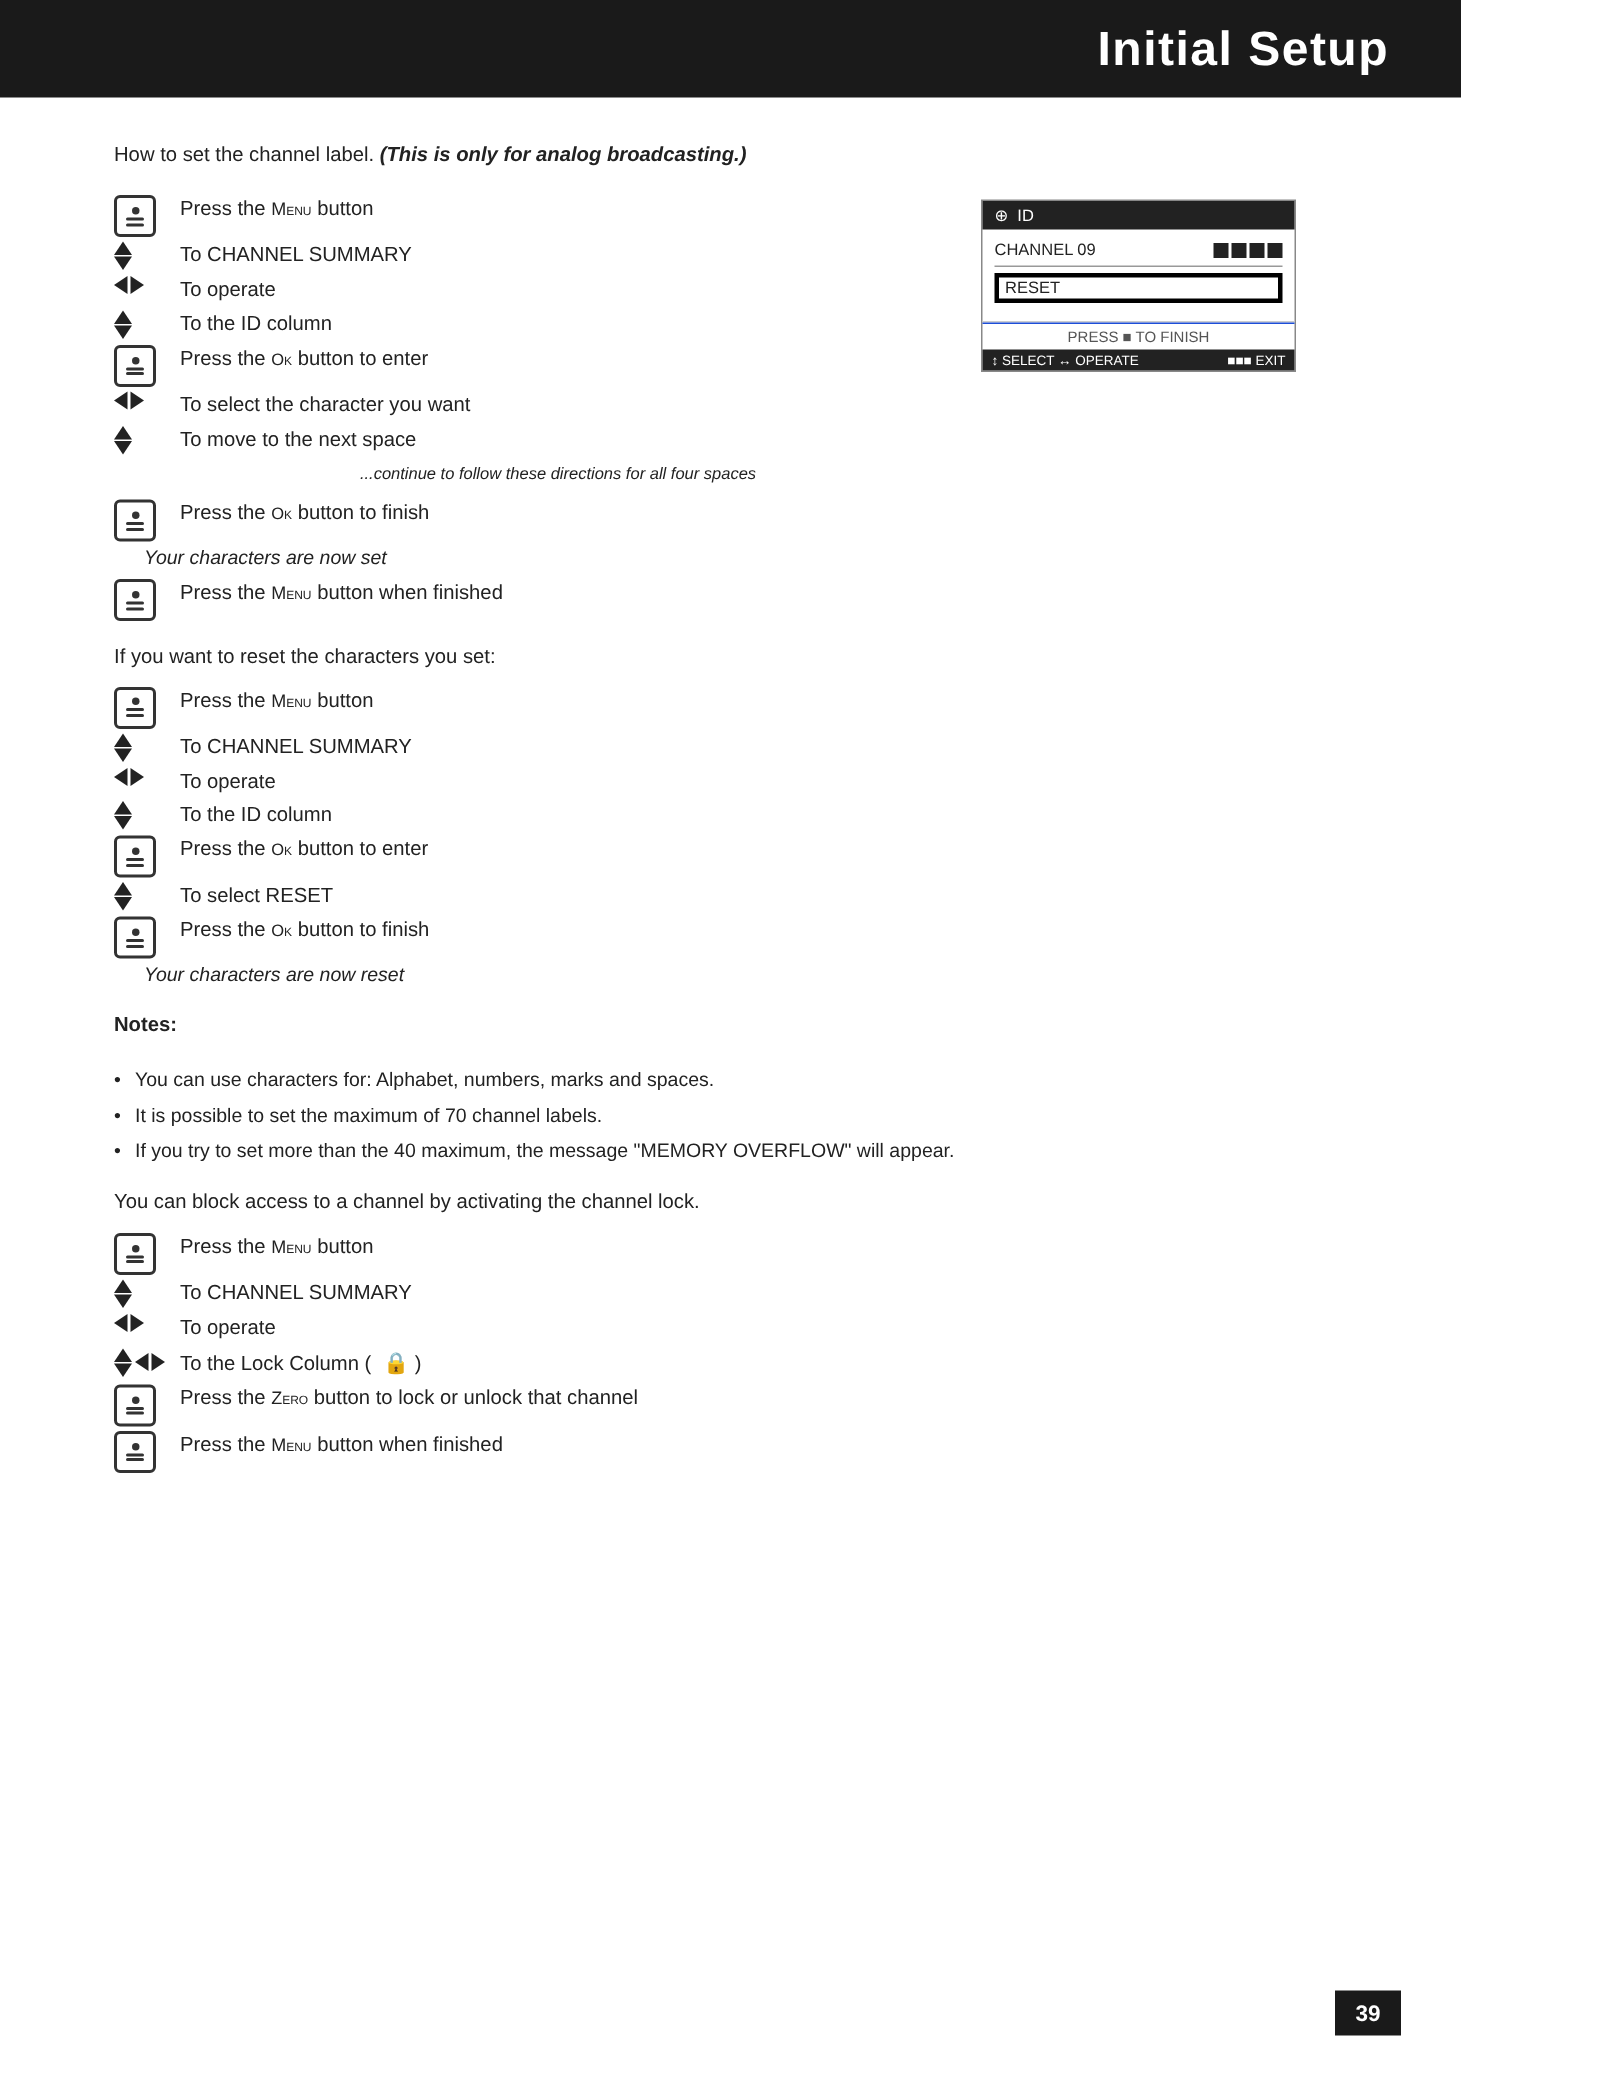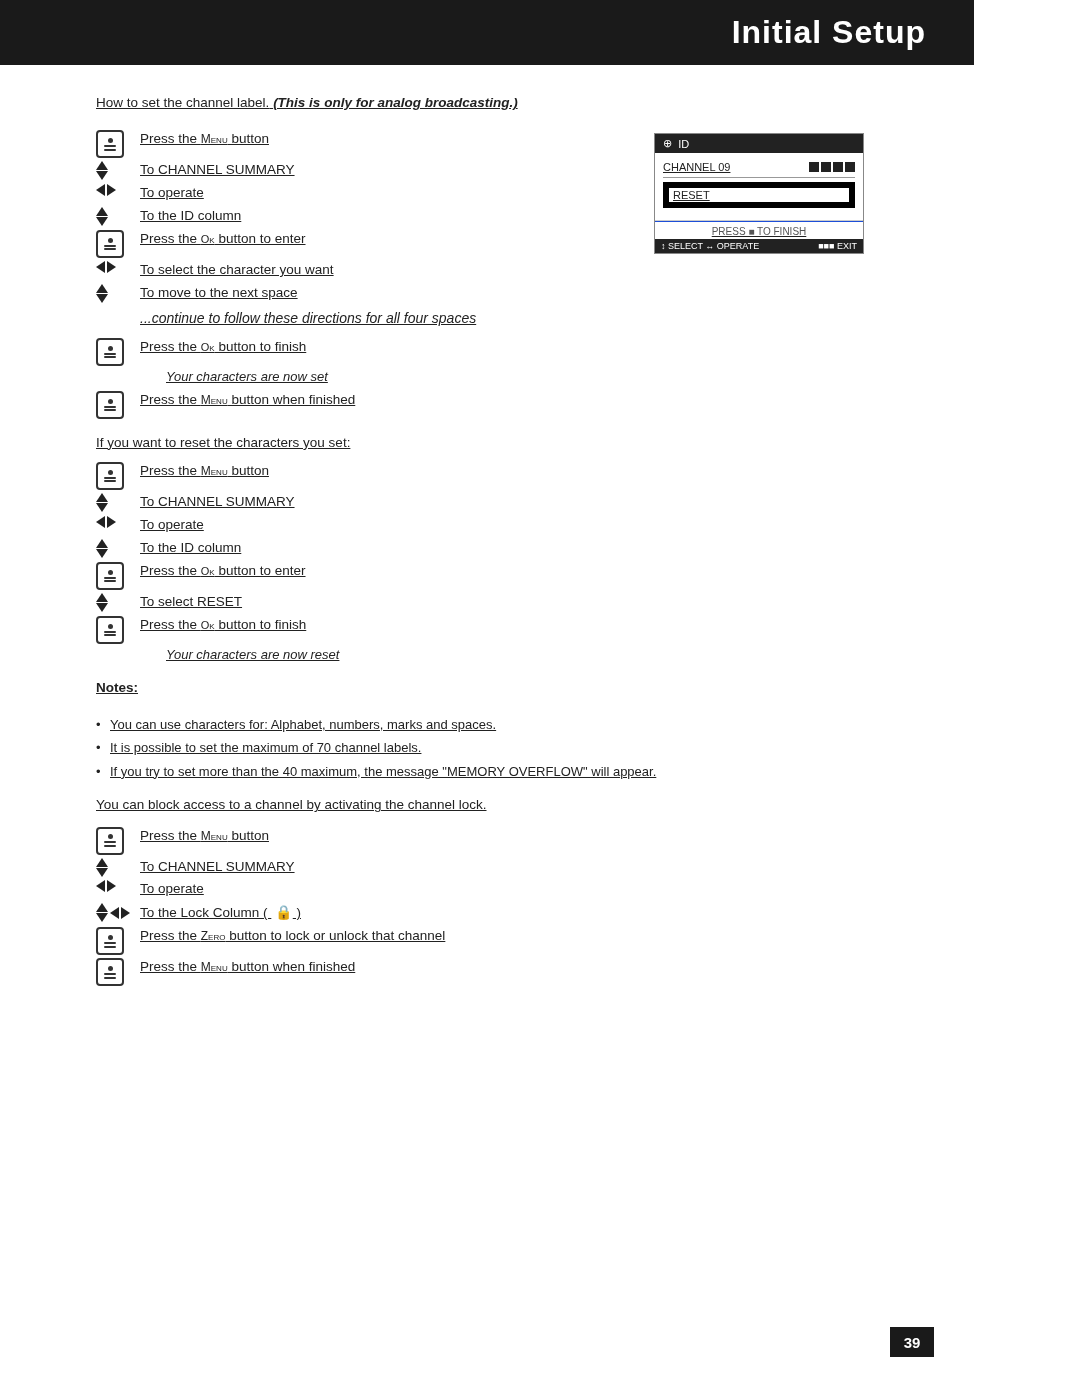--- a/index.html
+++ b/index.html
@@ -31,22 +31,21 @@
     }
     .title-bar h1 {
       font-size: 32px;
       font-weight: bold;
       letter-spacing: 1px;
       color: #fff;
     }
 
     
     .content {
-      padding: 0 100px 60px 96px;
-      text-decoration: underline;
+      padding: 0 100px 60px 76px;
     }
 
     .intro-text {
       font-size: 13.5px;
       margin-bottom: 16px;
       line-height: 1.5;
     }
     .intro-text em {
       font-weight: bold;
       font-style: italic;
@@ -103,21 +102,21 @@
       display: flex;
       gap: 2px;
     }
     .tv-screen .channel-block {
       width: 10px;
       height: 10px;
       background: #222;
       display: inline-block;
     }
     .tv-screen .screen-reset {
-      border: 6px solid #000000;
+      border: 3px solid #000000;
       padding: 1px 4px;
       font-size: 11px;
       margin-bottom: 6px;
     }
     .tv-screen .press-finish {
       text-align: center;
       font-size: 10px;
       color: #555;
       padding: 4px 0 2px;
       border-top: 1px solid #1d4ed8;
@@ -214,21 +213,21 @@
       display: flex;
       flex-direction: row;
       align-items: center;
       gap: 2px;
     }
 
     .bold-italic-note {
       font-style: italic;
       font-size: 13px;
       font-weight: normal;
-      margin: 3px 0 6px 70px;
+      margin: 3px 0 6px 20px;
     }
 
     .section-text {
       font-size: 13.5px;
       margin: 12px 0 8px 0;
       line-height: 1.5;
     }
 
     .notes-section {
       margin: 18px 0 14px 0;
@@ -289,23 +288,24 @@
       font-variant: small-caps;
       font-size: 12px;
     }
     .ok-small {
       font-size: 11px;
       font-variant: small-caps;
     }
 
     .continue-text {
       font-style: italic;
-      font-size: 14px;
+      font-size: 11px;
       margin: 4px 0 8px 44px;
       line-height: 1.5;
+      text-align: center;
     }
   </style>
 </head>
 <body>
 
 <div class="page-wrapper">
 
   <div class="title-bar">
     <h1>Initial Setup</h1>
   </div>

